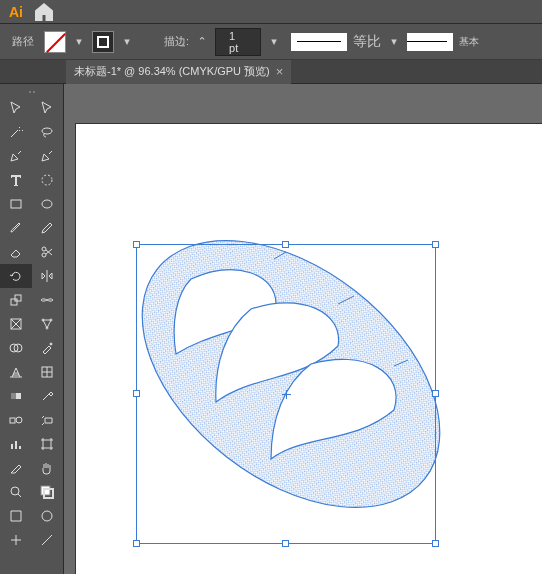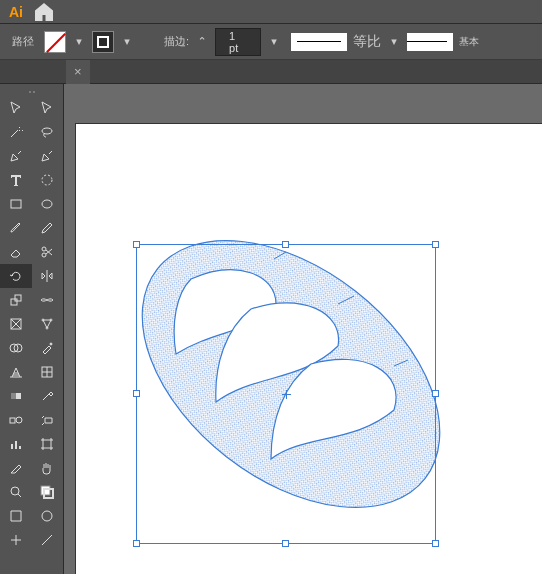--- a/index.html
+++ b/index.html
@@ -76,20 +76,21 @@
   <span class="profile-label">等比</span>
   <div class="dd-btn">▾</div>
   <div class="profile-box2">
       <div class="l"></div>
     </div>
   <span class="basic-label">基本</span>
 </div>
 
 <div class="tabbar">
   <div class="tab">
+    <span>未标题-1* @ 96.34% (CMYK/GPU 预览)</span>
     <span class="tab-close">×</span>
   </div>
 </div>
 
 <div class="workspace">
 
   <div class="toolbox">
     <div class="tool-handle">
         <span></span>
         <span></span>

